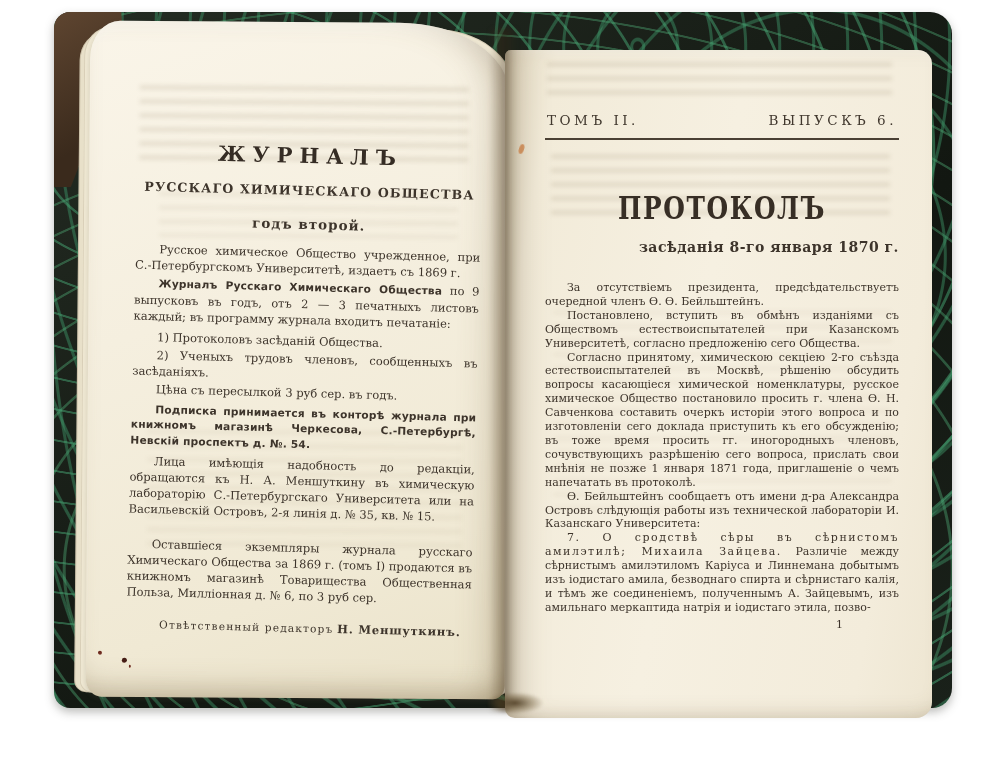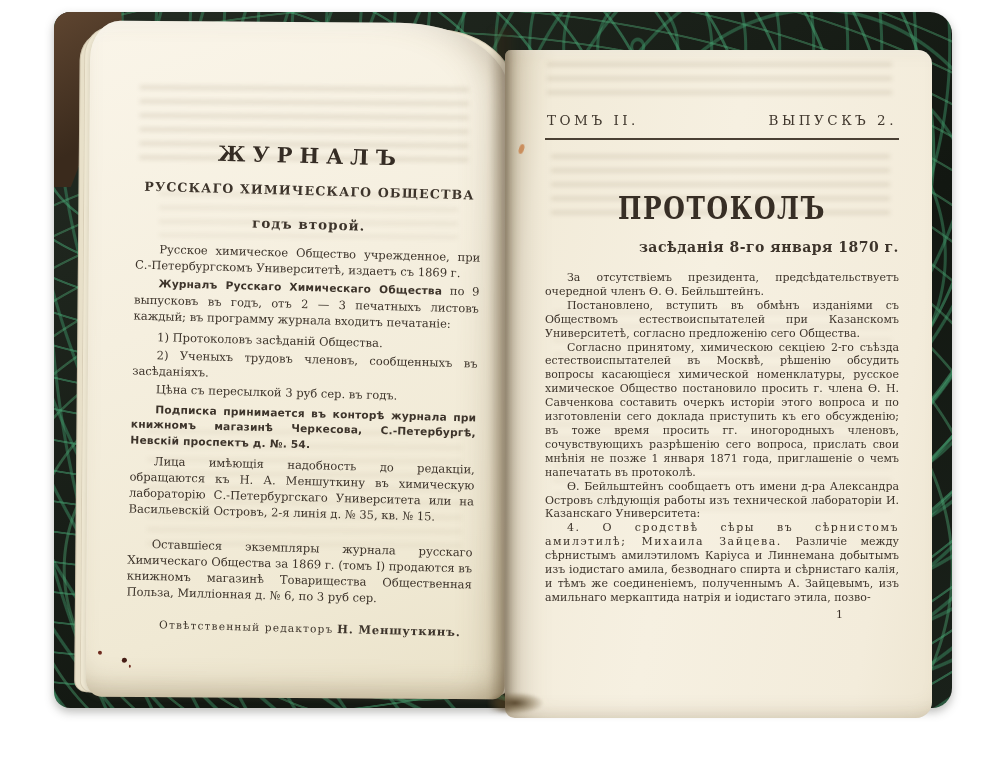--- a/index.html
+++ b/index.html
@@ -101,21 +101,21 @@
   .editor-name{font-size:11.5px;font-weight:700;letter-spacing:.8px;}
 
   
   .rp-content{position:absolute;z-index:2;left:40px;right:33px;top:62px;}
   .runhead{display:flex;justify-content:space-between;font-size:13.5px;letter-spacing:3.5px;
     padding:0 2px;color:#41382e;gap:23px;}
   .head-rule{height:2px;margin-top:10px;background:var(--rule,#4a4034);}
   .rp-title{margin:50px 0 0;text-align:center;font-size:31px;font-weight:700;letter-spacing:2px;
     transform:scaleX(.8);color:#372e25;}
   .rp-session{margin:13px 0 0;text-align:right;font-size:14px;font-weight:700;letter-spacing:.5px;}
-  .rp-body{margin-top:16px;font-size:11px;line-height:13.9px;}
+  .rp-body{margin-top:26px;font-size:11px;line-height:13.9px;}
   .rp-body p{margin:0;text-indent:22px;text-align:justify;}
   .spaced{letter-spacing:1.5px;}
   .pagenum{margin-top:3px;text-align:right;padding-right:56px;font-size:11px;text-indent:0;}
 </style>
 </head>
 <body>
 
 <div class="stage">
 
   <div class="cover"></div>
@@ -157,33 +157,33 @@
 
   <div class="page page-right">
     <div class="ghost rg1"></div>
     <div class="ghost rg2"></div>
     <div class="ghost rg3"></div>
     <div class="speck speck-d"></div>
 
     <div class="rp-content">
       <div class="runhead">
         <span>ТОМЪ II.</span>
-        <span>ВЫПУСКЪ 2.</span>
+        <span>ВЫПУСКЪ 6.</span>
       </div>
       <div class="head-rule"></div>
 
       <h1 class="rp-title">ПРОТОКОЛЪ</h1>
       <h2 class="rp-session">засѣданія 8-го января 1870 г.</h2>
 
       <div class="rp-body">
         <p>За отсутствіемъ президента, предсѣдательствуетъ очередной членъ Ѳ. Ѳ. Бейльштейнъ.</p>
         <p>Постановлено, вступить въ обмѣнъ изданіями съ Обществомъ естествоиспытателей при Казанскомъ Университетѣ, согласно предложенію сего Общества.</p>
         <p>Согласно принятому, химическою секціею 2-го съѣзда естествоиспытателей въ Москвѣ, рѣшенію обсудить вопросы касающіеся химической номенклатуры, русское химическое Общество постановило просить г. члена Ѳ. Н. Савченкова составить очеркъ исторіи этого вопроса и по изготовленіи сего доклада приступить къ его обсужденію; въ тоже время просить гг. иногородныхъ членовъ, сочувствующихъ разрѣшенію сего вопроса, прислать свои мнѣнія не позже 1 января 1871 года, приглашеніе о чемъ напечатать въ протоколѣ.</p>
         <p>Ѳ. Бейльштейнъ сообщаетъ отъ имени д-ра Александра Островъ слѣдующія работы изъ технической лабораторіи И. Казанскаго Университета:</p>
-        <p><span class="spaced">4. О сродствѣ сѣры въ сѣрнистомъ амилэтилѣ; Михаила Зайцева.</span><span> Различіе между сѣрнистымъ амилэтиломъ Каріуса и Линнемана добытымъ изъ іодистаго амила, безводнаго спирта и сѣрнистаго калія, и тѣмъ же соединеніемъ, полученнымъ А. Зайцевымъ, изъ амильнаго меркаптида натрія и іодистаго этила, позво-</span></p>
+        <p><span class="spaced">7. О сродствѣ сѣры въ сѣрнистомъ амилэтилѣ; Михаила Зайцева.</span><span> Различіе между сѣрнистымъ амилэтиломъ Каріуса и Линнемана добытымъ изъ іодистаго амила, безводнаго спирта и сѣрнистаго калія, и тѣмъ же соединеніемъ, полученнымъ А. Зайцевымъ, изъ амильнаго меркаптида натрія и іодистаго этила, позво-</span></p>
         <div class="pagenum">1</div>
       </div>
     </div>
   </div>
 
   <div class="gutter-shadow"></div>
   <div class="binding-tail"></div>
 </div>
 
 </body></html>

